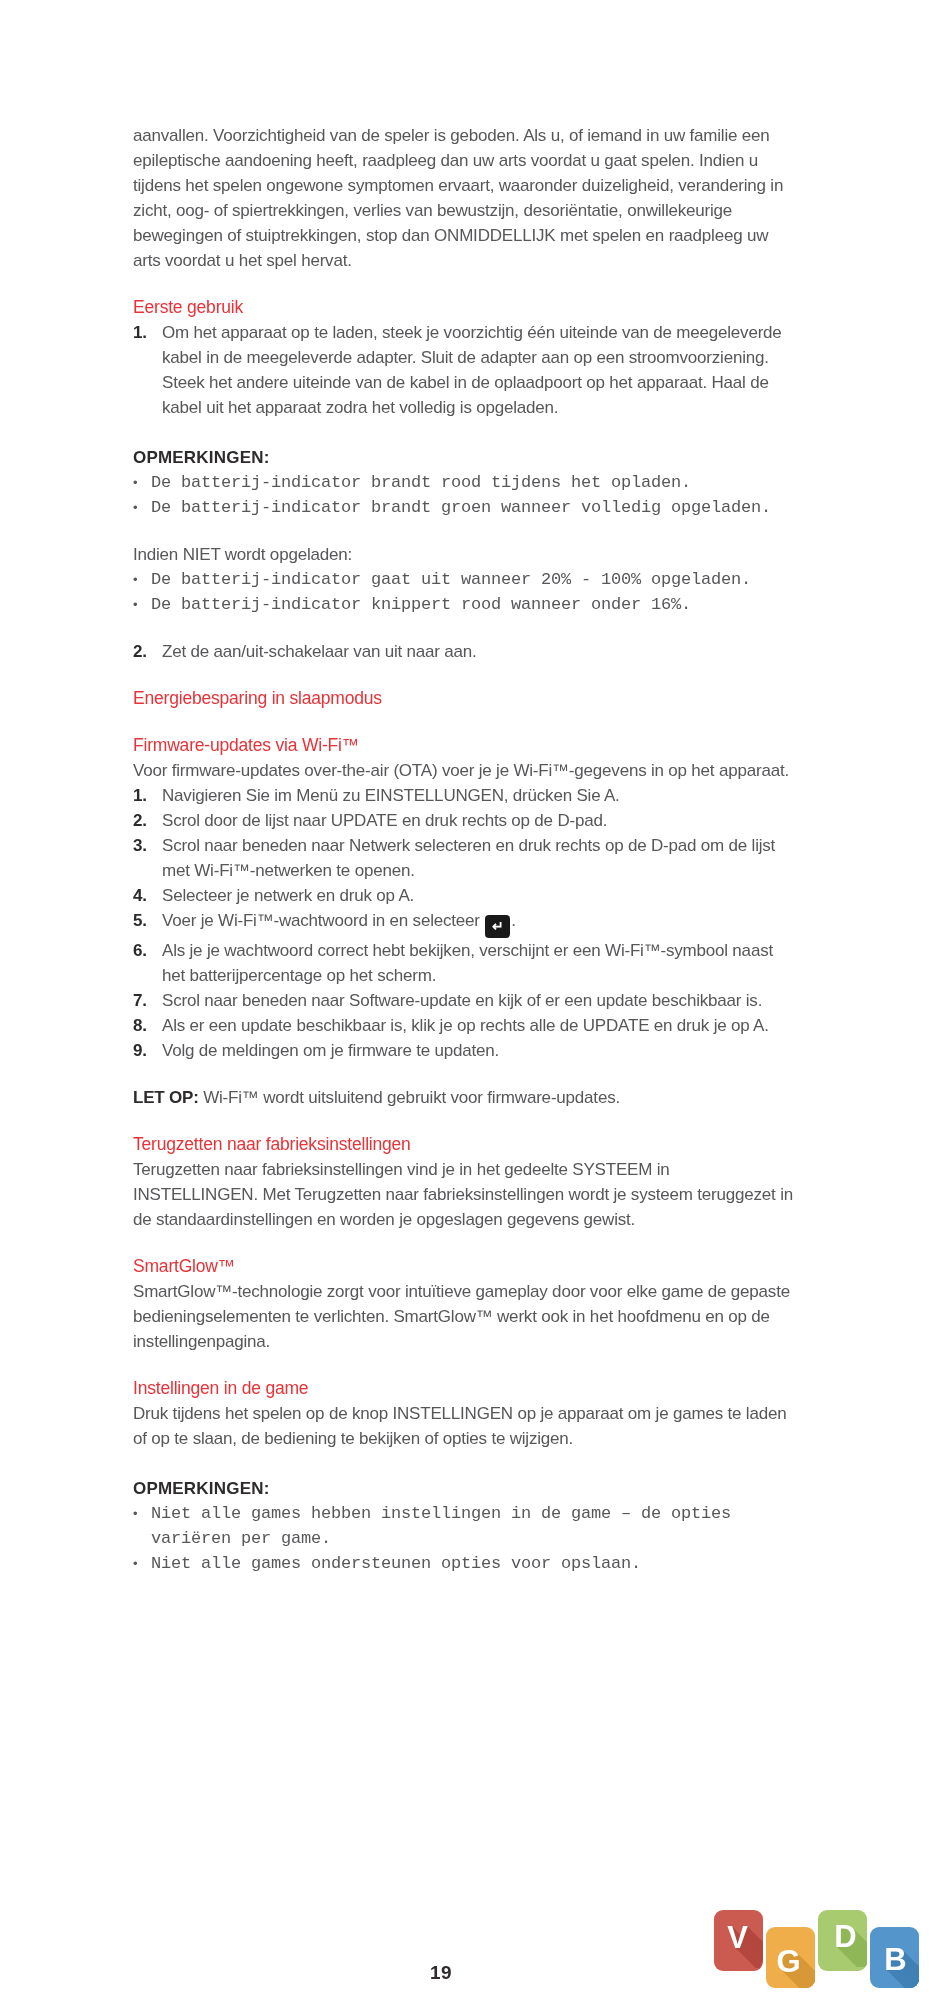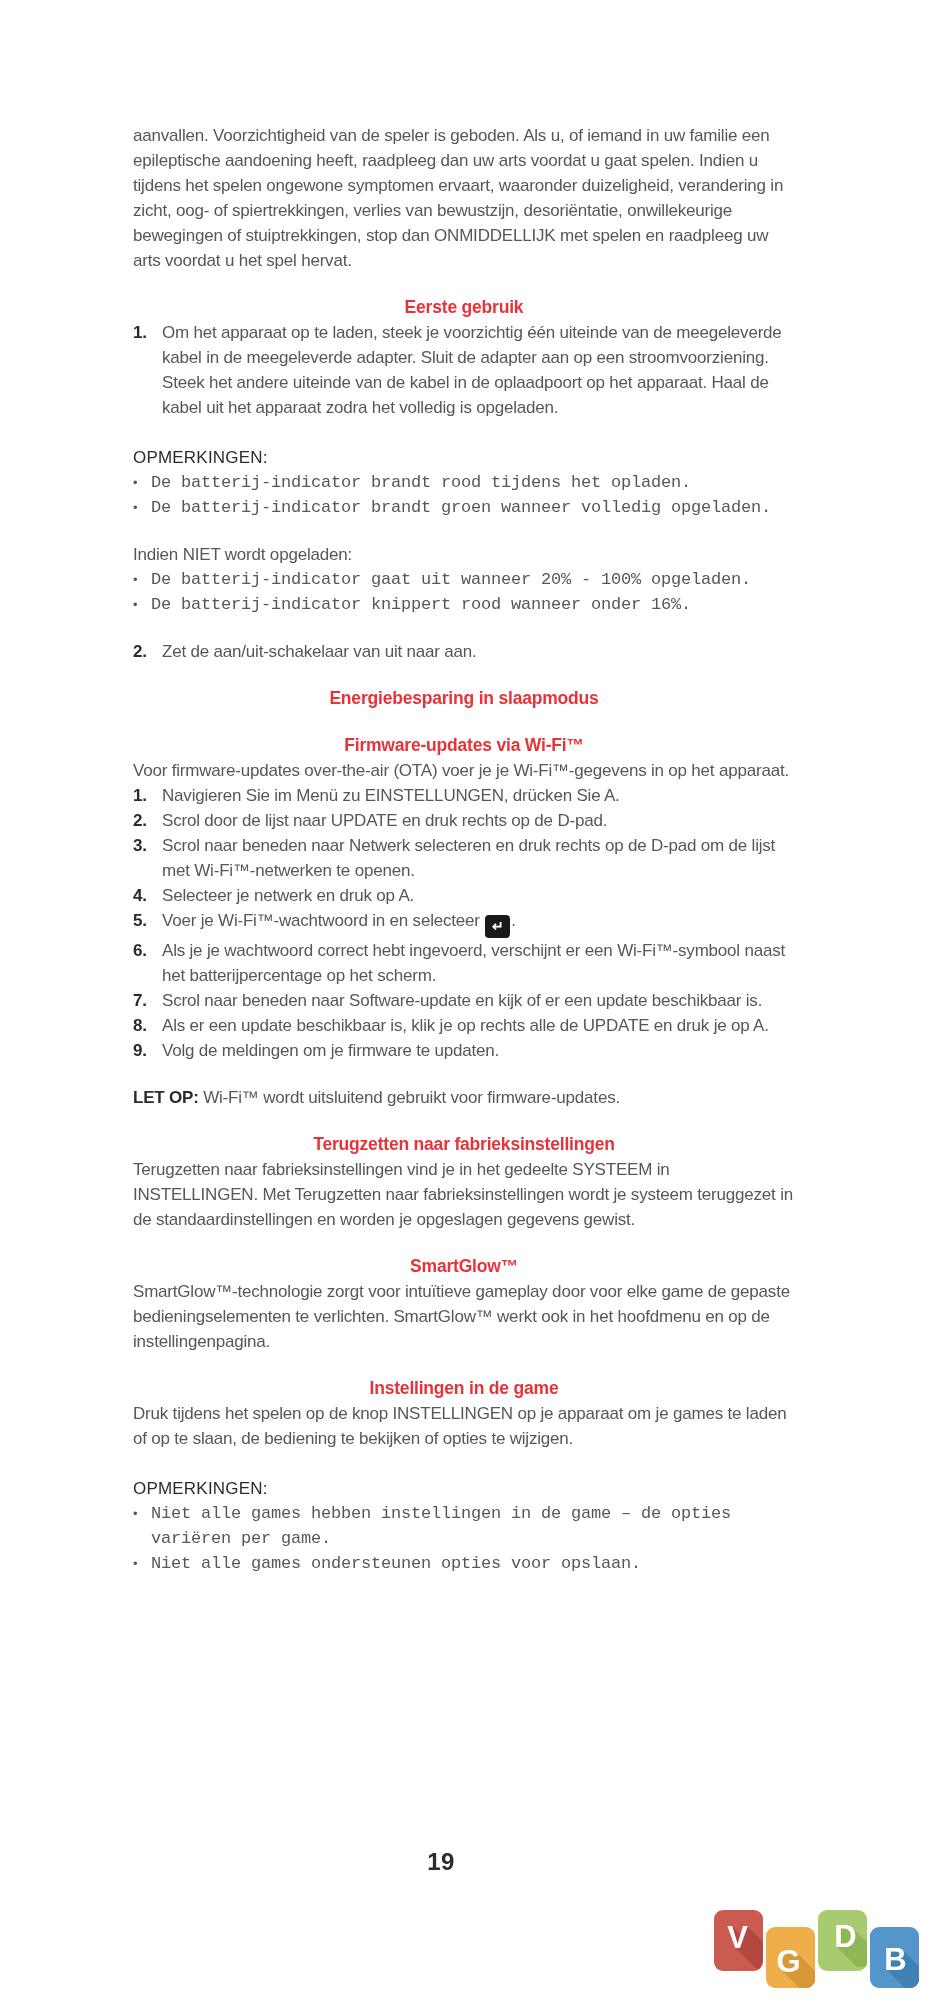--- a/index.html
+++ b/index.html
@@ -10,47 +10,47 @@
     color:var(--body-text,#57575a);
     -webkit-font-smoothing:antialiased;
   }
   .page-content {
     position:absolute; left:133px; top:123px; width:662px;
     font-size:17px; line-height:25px; letter-spacing:-0.2px;
   }
   .gap { margin-top:22px; }
   h2.heading {
     color:var(--accent,#e73338);
-    font-size:17.5px; font-weight:bold; line-height:25px;text-align:center;
+    font-size:17.5px; font-weight:normal; line-height:25px;
   }
   p.para, p.line { font-size:17px; }
   p.label {
-    color:var(--bold-text,#2d2a2b); font-weight:normal; letter-spacing:0.2px;margin-top:25px;
+    color:var(--bold-text,#2d2a2b); font-weight:bold; letter-spacing:0.2px;margin-top:25px;
   }
   b.prefix { color:var(--bold-text,#2d2a2b); font-weight:bold;margin-top:40px; }
   .numlist .item { display:flex; }
   .numlist .num {
     flex:0 0 auto; min-width:29px; font-weight:bold;
     color:var(--bold-text,#2d2a2b);
   }
   .numlist .itext { flex:1 1 auto; }
   ul.bullets { list-style:none; }
   ul.bullets li { display:flex; }
   ul.bullets .bdot { flex:0 0 auto; width:18px; font-size:13px; }
   ul.bullets .btext { flex:1 1 auto;font-family:Liberation Mono, monospace; }
   .key-icon {
     display:inline-block; width:25px; height:23px;
     background:var(--key-bg,#191919); color:#ffffff;
     border-radius:4px; text-align:center; line-height:23px;
     font-size:14px; font-weight:bold; vertical-align:-5px; margin:0 1px;
     letter-spacing:0;
   }
   .footer-page {
-    position:absolute; top:1848px; left:441px; transform:translateX(-50%);
-    font-size:24px; font-weight:bold; color:#2f2b2c; letter-spacing:0.5px;
+    position:absolute; top:1962px; left:441px; transform:translateX(-50%);
+    font-size:19px; font-weight:bold; color:#2f2b2c; letter-spacing:0.5px;
   }
   .logo {
     position:absolute; left:714px; top:1910px;
     display:flex; align-items:flex-start;
   }
   .tile {
     width:49px; height:61px; border-radius:9px; margin-right:3px;
     display:flex; align-items:center; justify-content:center;
     overflow:hidden; position:relative;
     color:#ffffff; font-weight:bold; font-size:31px;
@@ -131,21 +131,21 @@
         <div class="item">
           <span class="num">4.</span>
           <span class="itext">Selecteer je netwerk en druk op A.</span>
         </div>
         <div class="item">
           <span class="num">5.</span>
           <span class="itext">Voer je Wi-Fi™-wachtwoord in en selecteer <span class="key-icon">↵</span>.</span>
         </div>
         <div class="item">
           <span class="num">6.</span>
-          <span class="itext">Als je je wachtwoord correct hebt ingevoerd, verschijnt er een Wi-Fi™-symbool naast het batterijpercentage op het scherm.</span>
+          <span class="itext">Als je je wachtwoord correct hebt bekijken, verschijnt er een Wi-Fi™-symbool naast het batterijpercentage op het scherm.</span>
         </div>
         <div class="item">
           <span class="num">7.</span>
           <span class="itext">Scrol naar beneden naar Software-update en kijk of er een update beschikbaar is.</span>
         </div>
         <div class="item">
           <span class="num">8.</span>
           <span class="itext">Als er een update beschikbaar is, klik je op rechts alle de UPDATE en druk je op A.</span>
         </div>
         <div class="item">

